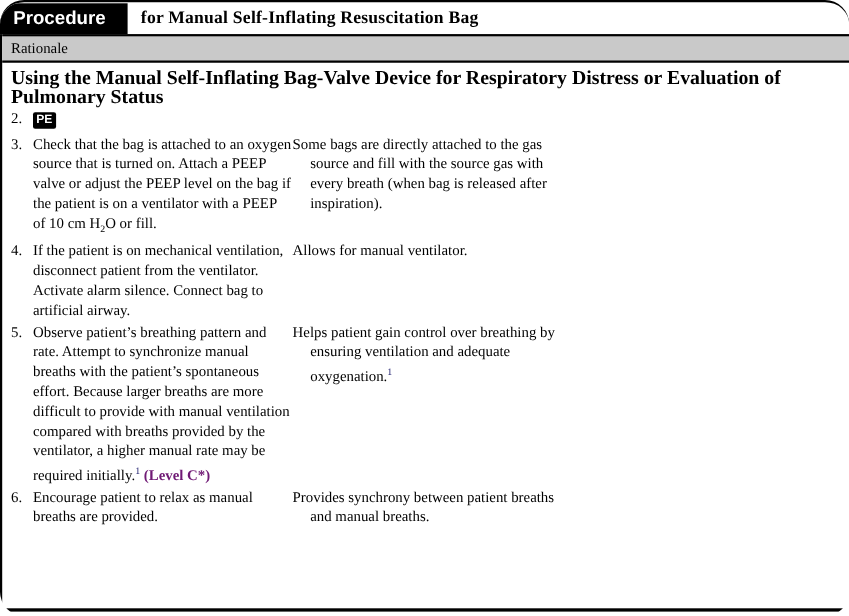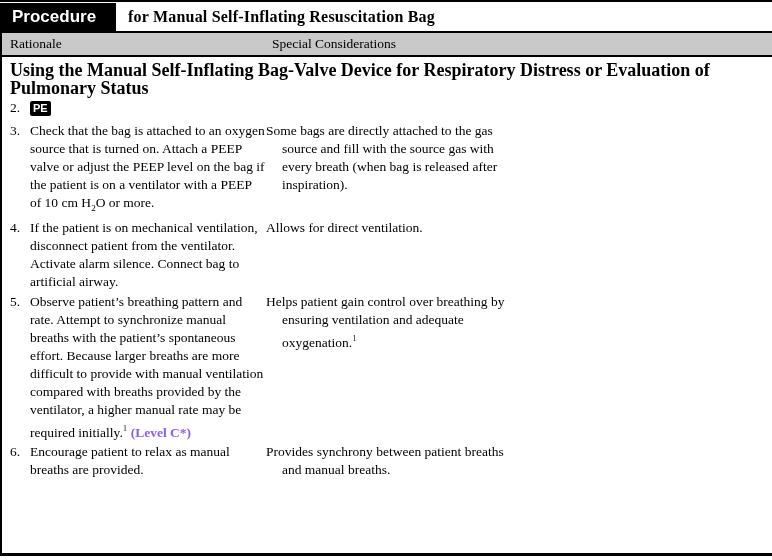--- a/index.html
+++ b/index.html
@@ -5,20 +5,21 @@
   html,body { margin:0; padding:0; background:#fff; }
   .page {
     width:772px; height:560px;
     background:#fff;
     font-family:"Liberation Serif","DejaVu Serif",serif;
     color:#000;
     display:flex; flex-direction:column;
     box-sizing:border-box;
     border-top:2px solid #000;
     overflow:hidden;
+    border-radius:22px;
   }
   
   .title-row { height:29px; display:flex; align-items:center; flex:0 0 auto; }
   .procedure-box {
     background:#000; color:#fff;
     font-family:"Liberation Sans","DejaVu Sans",sans-serif;
     font-weight:bold; font-size:17px;
     height:28px; line-height:28px;
     padding:0 14px 0 12px; min-width:90px;
     display:flex; align-items:center;
@@ -65,70 +66,69 @@
   .badge {
     display:inline-block;
     background:#000; color:#fff;
     font-family:"Liberation Sans","DejaVu Sans",sans-serif;
     font-weight:bold; font-size:11px; line-height:13px;
     padding:1px 3px; border-radius:2px;
     text-indent:0; vertical-align:baseline;
   }
   sup.fn { color:#1b1b6b; font-size:9px; }
   sub.chem { font-size:9px; }
-  .level { color:#8b5cf6; font-weight:bold; }
+  .level { color:#701a75; font-weight:bold; }
   .badge-row { margin-bottom:5px; }
 </style>
 </head>
 <body>
 
 <div class="page">
 
   <div class="title-row">
     <div class="procedure-box">
       <span>Procedure</span>
     </div>
     <div class="title-text">for Manual Self-Inflating Resuscitation Bag</div>
   </div>
 
   <div class="table-wrap">
 
     <div class="colhead-bar">
       <div class="colhead">Rationale</div>
-      <div class="colhead">Special Considerations</div>
     </div>
 
     <div class="tbody">
 
       <p class="section-heading">Using the Manual Self-Inflating Bag-Valve Device for Respiratory Distress or Evaluation of Pulmonary Status</p>
 
 
       <div class="row badge-row">
         <div class="cell cell-step">
           <p class="step"><span class="num">2.</span><span class="badge">PE</span></p>
         </div>
         <div class="cell cell-rat"></div>
         <div class="cell cell-special"></div>
       </div>
 
       <div class="row">
         <div class="cell cell-step">
-          <p class="step"><span class="num">3.</span><span>Check that the bag is attached to an oxygen source that is turned on. Attach a PEEP valve or adjust the PEEP level on the bag if the patient is on a ventilator with a PEEP of 10 cm H</span><sub class="chem">2</sub><span>O or more.</span></p>
+          <p class="step"><span class="num">3.</span><span>Check that the bag is attached to an oxygen source that is turned on. Attach a PEEP valve or adjust the PEEP level on the bag if the patient is on a ventilator with a PEEP of 10 cm H</span><sub class="chem">2</sub><span>O or fill.</span></p>
         </div>
         <div class="cell cell-special">
           <p class="hang">Some bags are directly attached to the gas source and fill with the source gas with every breath (when bag is released after inspiration).</p>
         </div>
       </div>
 
       <div class="row">
         <div class="cell cell-step">
           <p class="step"><span class="num">4.</span><span>If the patient is on mechanical ventilation, disconnect patient from the ventilator. Activate alarm silence. Connect bag to artificial airway.</span></p>
         </div>
         <div class="cell cell-rat">
-          <p class="hang">Allows for direct ventilation.</p>
+          <p class="hang">Allows for manual ventilator.</p>
         </div>
         <div class="cell cell-special"></div>
       </div>
 
       <div class="row">
         <div class="cell cell-step">
           <p class="step"><span class="num">5.</span><span>Observe patient’s breathing pattern and rate. Attempt to synchronize manual breaths with the patient’s spontaneous effort. Because larger breaths are more difficult to provide with manual ventilation compared with breaths provided by the ventilator, a higher manual rate may be required initially.</span><sup class="fn">1</sup> <span class="level">(Level C*)</span></p>
         </div>
         <div class="cell cell-rat">
           <p class="hang"><span>Helps patient gain control over breathing by ensuring ventilation and adequate oxygenation.</span><sup class="fn">1</sup></p>

